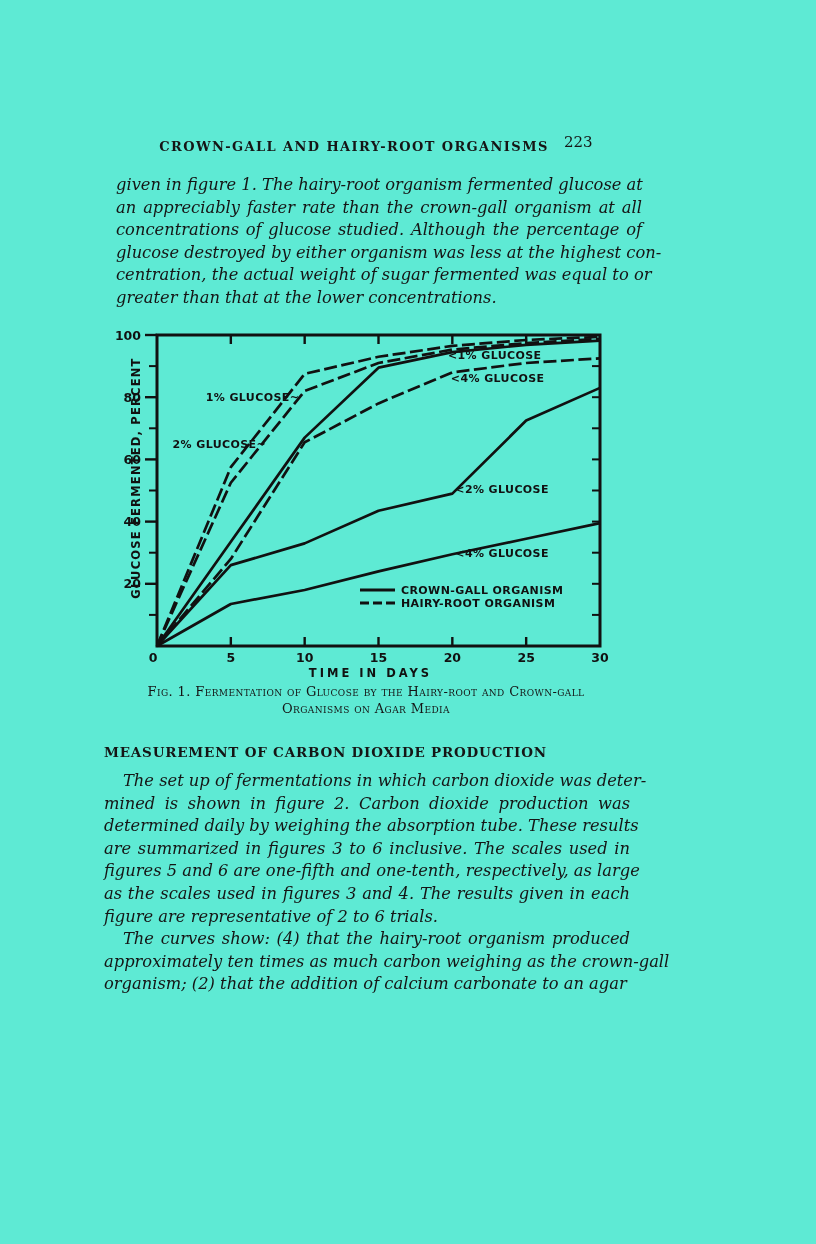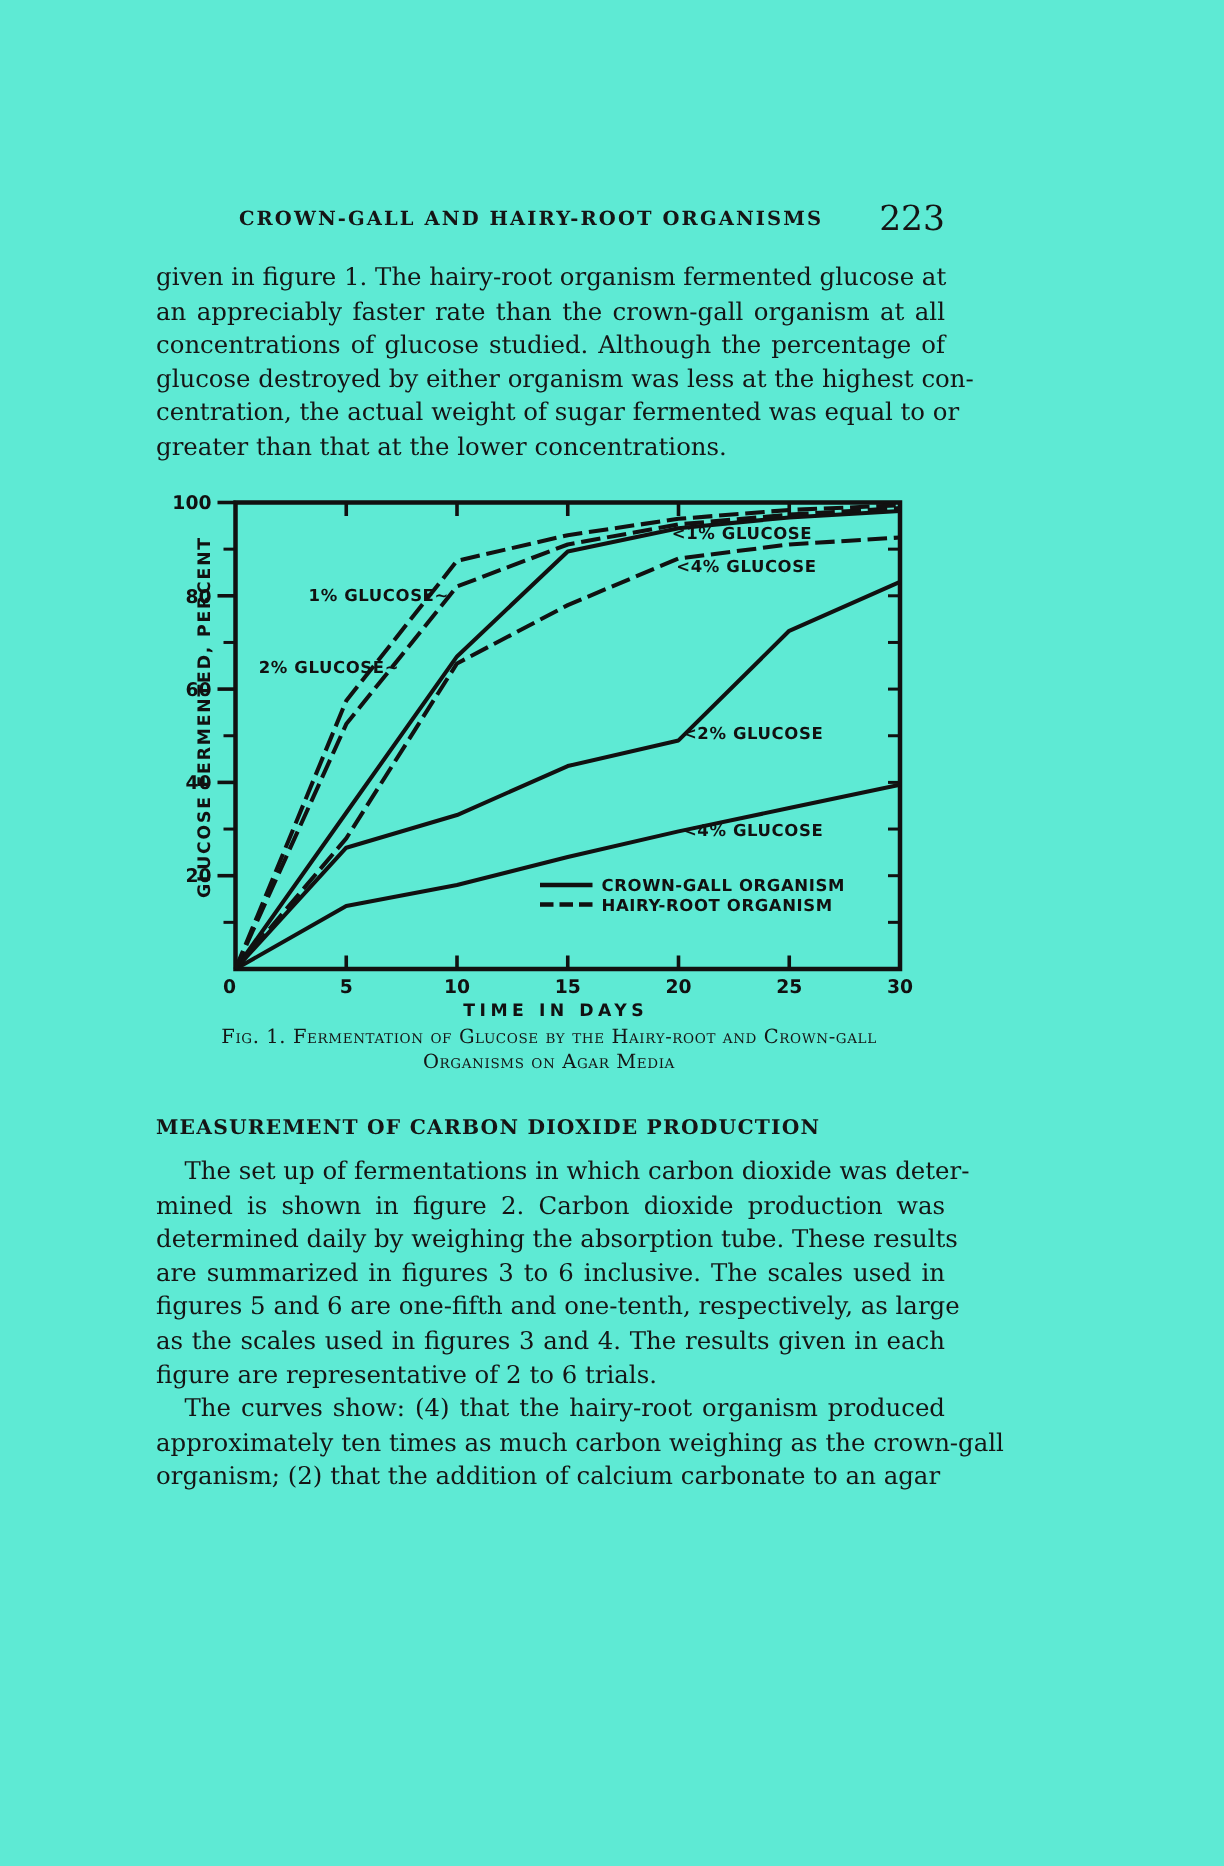--- a/index.html
+++ b/index.html
@@ -1,23 +1,23 @@
 <!DOCTYPE html>
 <html><head>
 <meta charset="utf-8">
 <style>
   html,body{margin:0;padding:0;}
   body{width:816px;height:1244px;background:#f6f6f4;font-family:"DejaVu Serif",serif;color:#151515;}
   .page{position:relative;width:816px;height:1244px;background:#5eead4;overflow:hidden;}
 
   .running-head{position:absolute;top:139px;left:104px;width:500px;text-align:center;
     font-size:13px;font-weight:bold;letter-spacing:1.4px;}
-  .page-number{position:absolute;top:133px;left:564px;width:66px;text-align:right;font-size:23px;}
+  .page-number{position:absolute;top:133px;left:564px;width:66px;font-size:15px;}
 
-  .para{position:absolute;left:104px;width:526px;font-size:16.3px;line-height:22.6px;}
+  .para{position:absolute;left:116px;width:526px;font-size:16.3px;line-height:22.6px;font-style:italic;}
   .para .tline{text-align:justify;text-align-last:justify;white-space:nowrap;}
   .para .tline.last{text-align-last:left;}
   .para[data-indent="true"] .tline.first{text-indent:19px;}
   #para1{top:174px;}
   #paras23{top:770px;}
 
   .chart-figure{position:absolute;top:328px;left:100px;width:516px;height:350px;}
   svg text{font-family:"DejaVu Sans",sans-serif;font-weight:bold;fill:#111;}
 
   .caption{position:absolute;top:684px;left:104px;width:524px;text-align:center;

